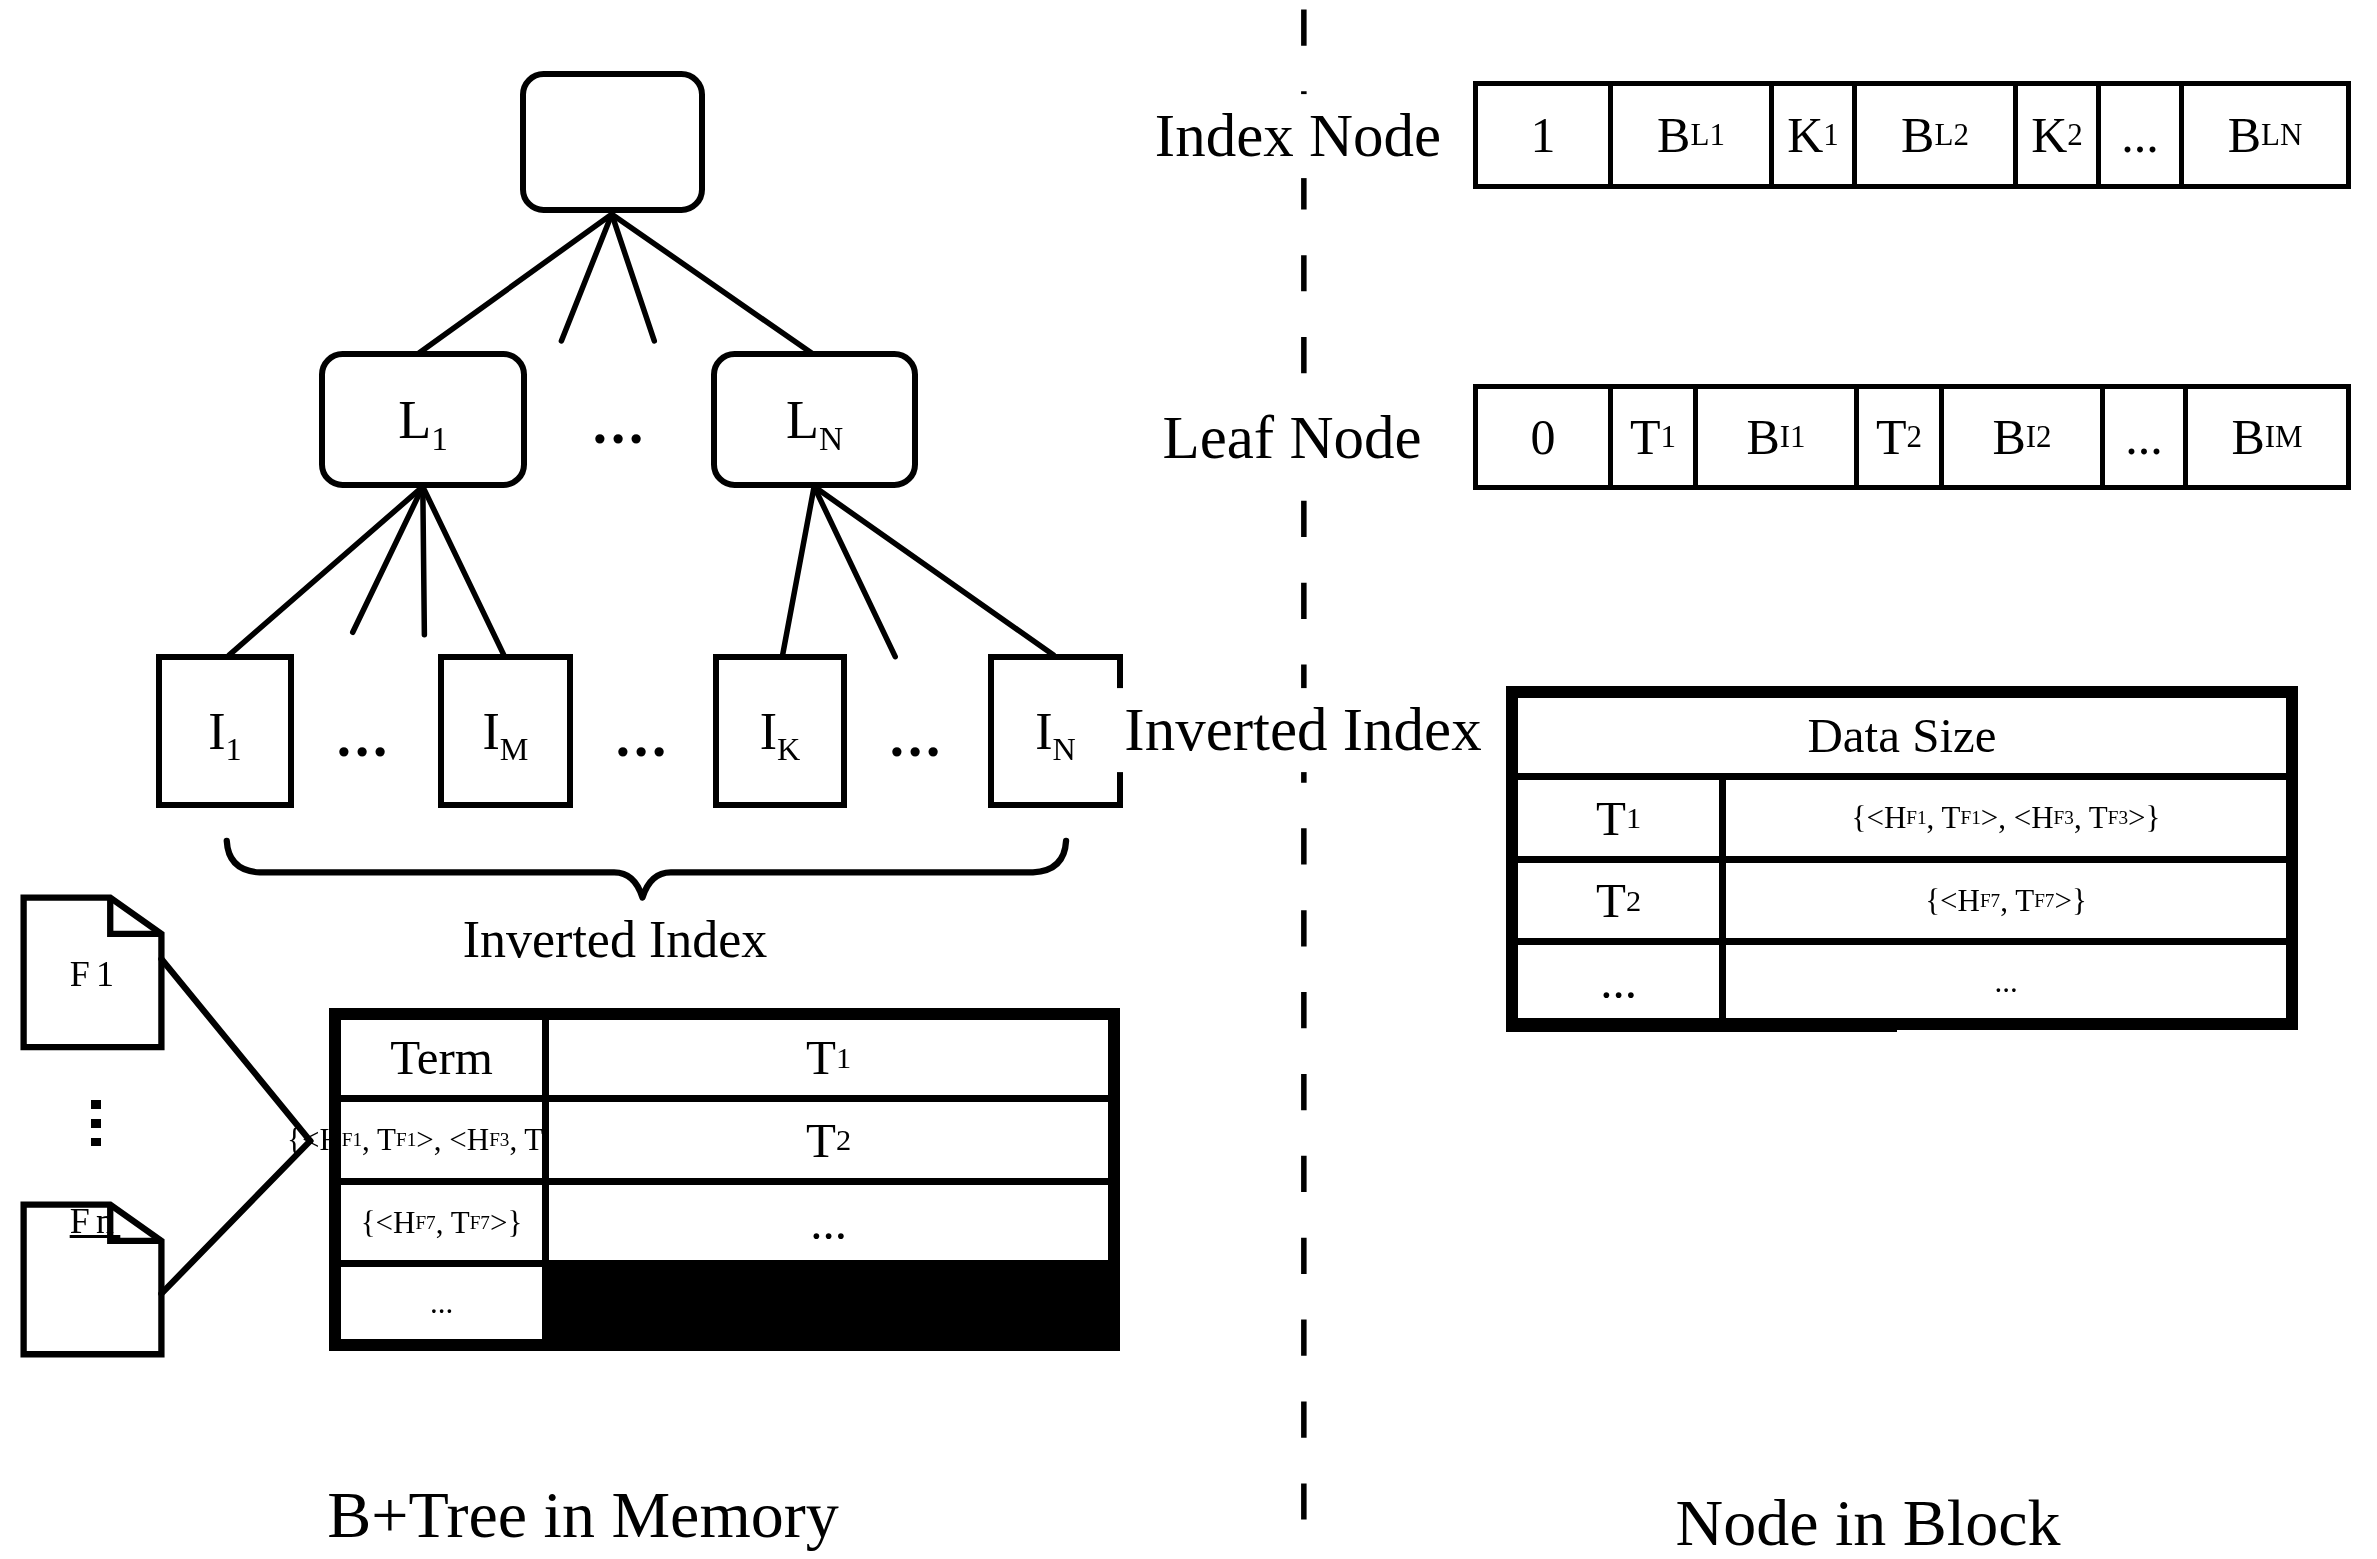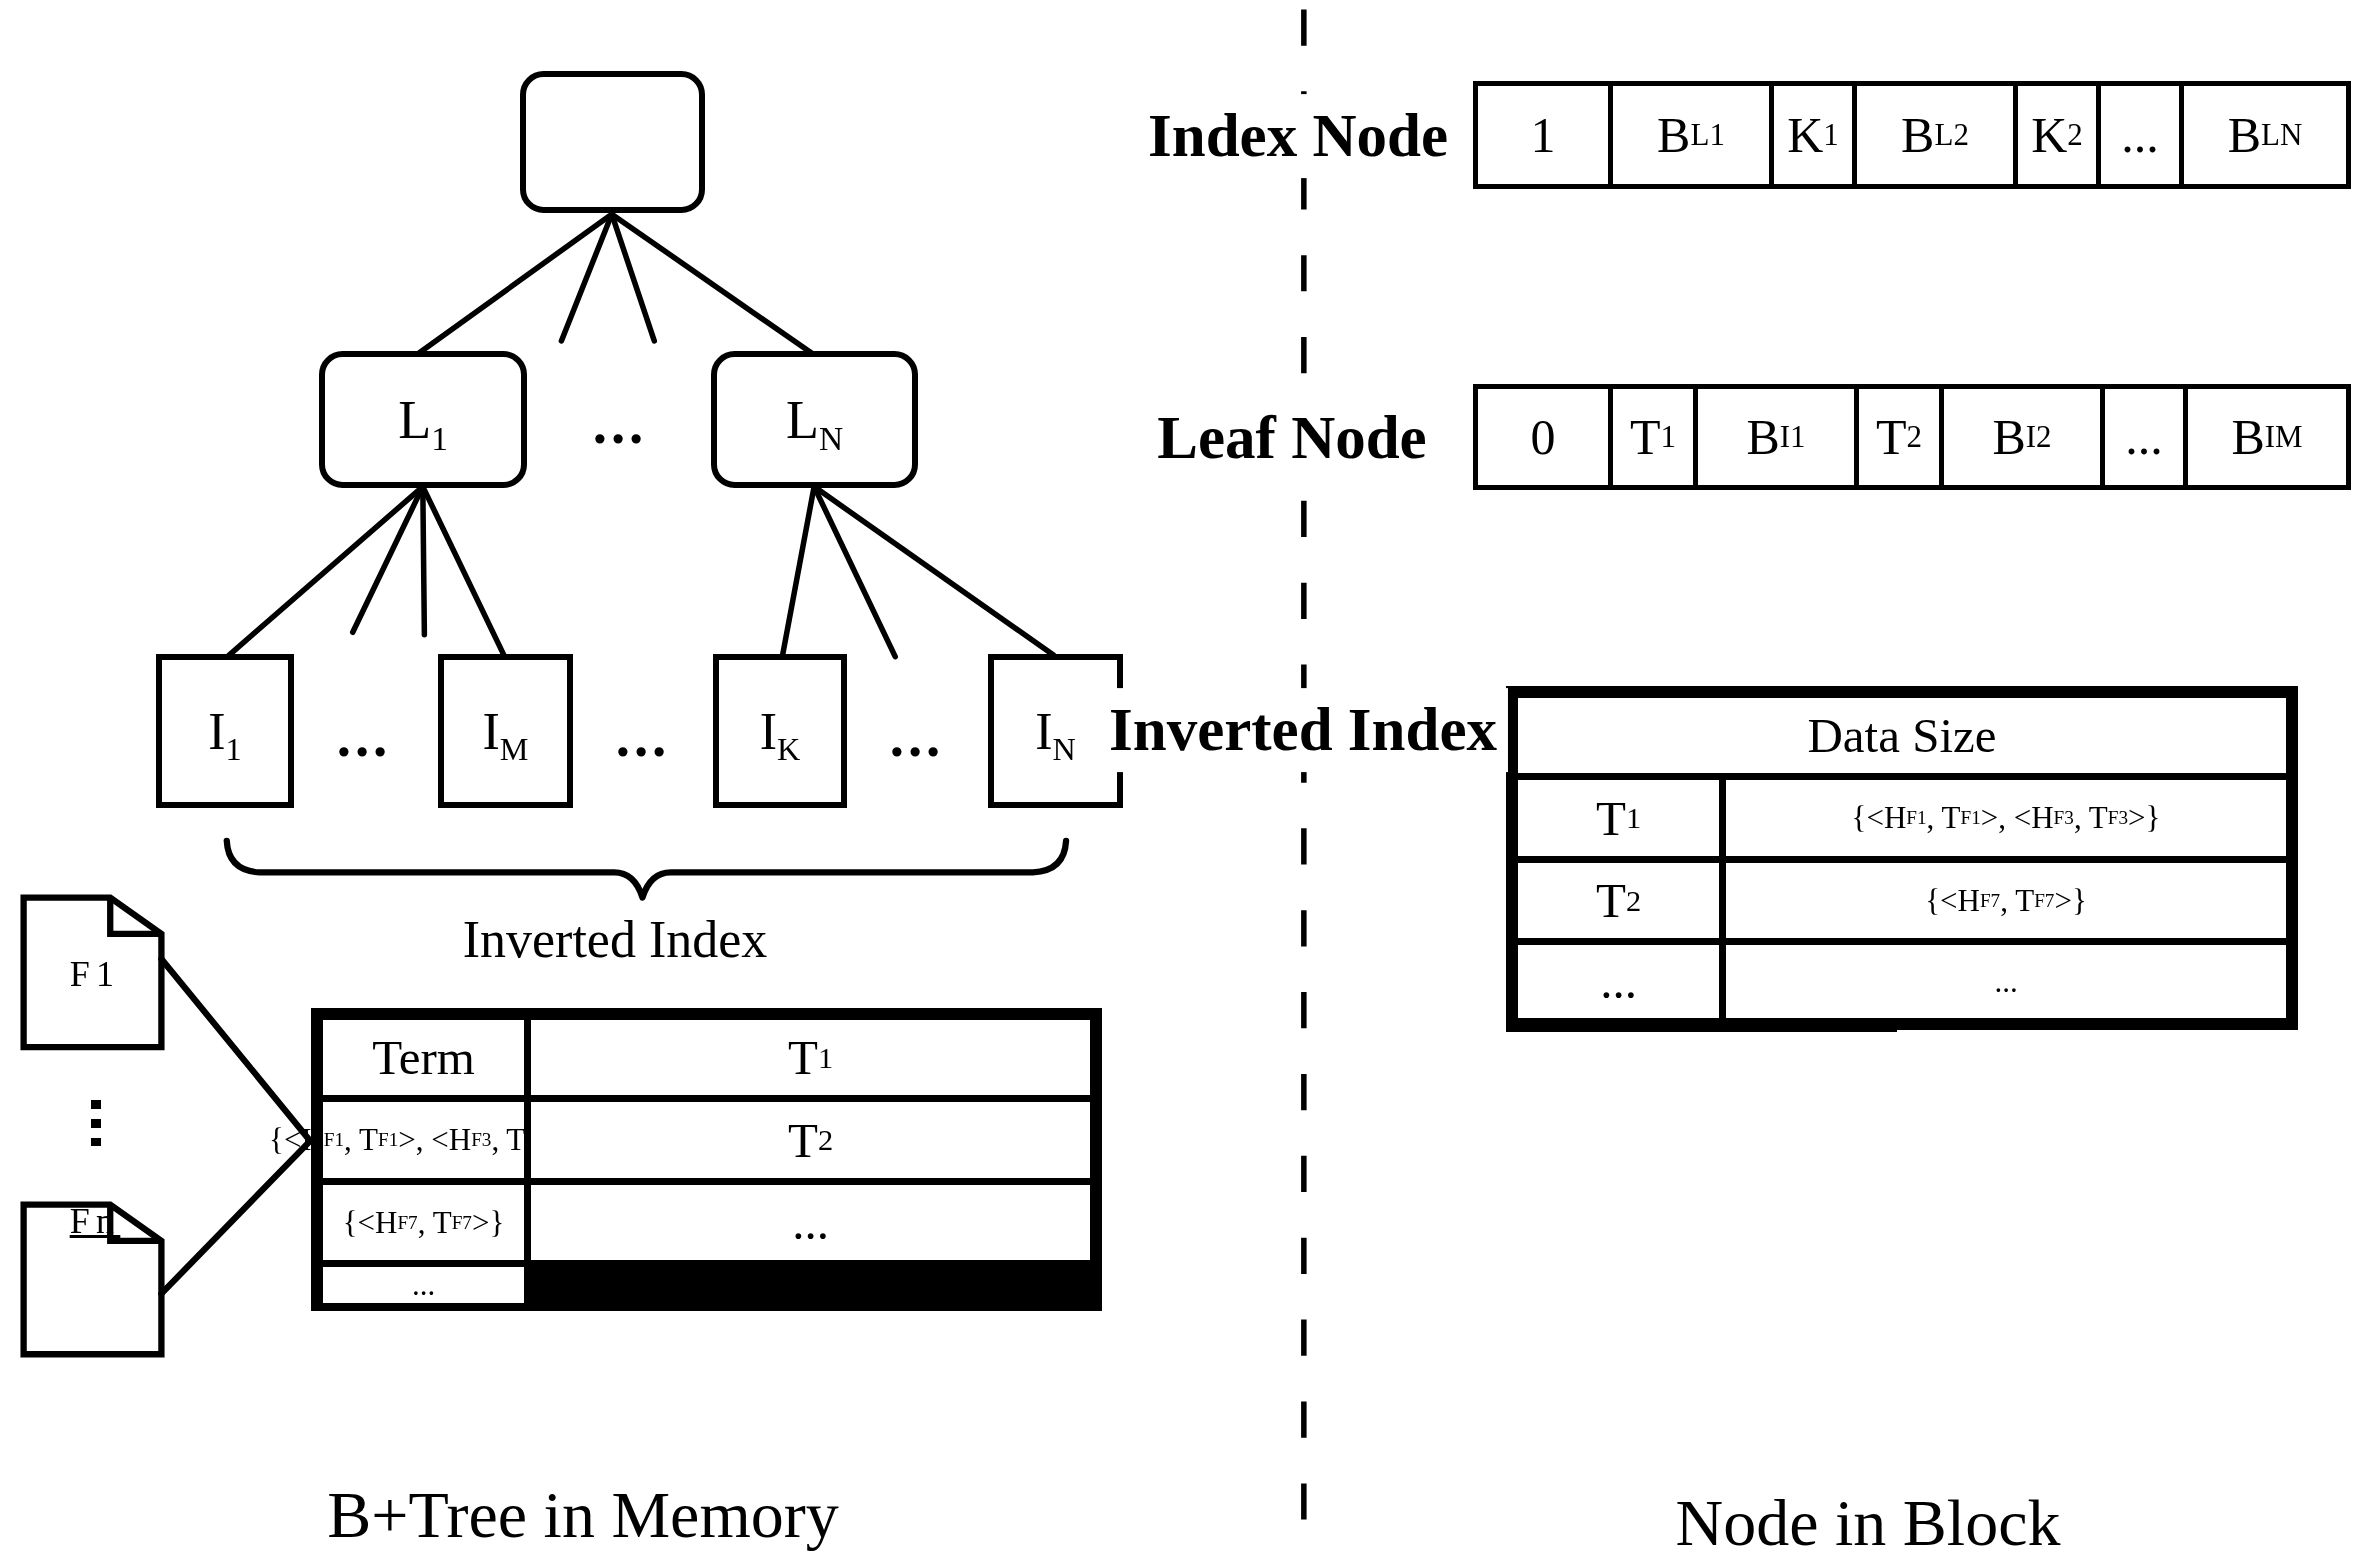--- a/index.html
+++ b/index.html
@@ -28,21 +28,21 @@
   .hdots { position:absolute; z-index:2; font-weight:bold; font-size:57px; letter-spacing:3.9px; transform:translate(-50%,-58%); }
   .vdots { position:absolute; z-index:2; display:flex; flex-direction:column; gap:10.2px; }
   .vdots i { display:block; width:9.5px; height:8.7px; background:#000; }
 
   .doc-label { position:absolute; z-index:2; font-size:36px; letter-spacing:6.3px; transform:translate(-50%,-50%); }
 
   .center-label { position:absolute; z-index:3; transform:translate(-50%,-50%); white-space:nowrap; }
 
   .side-label {
     position:absolute; z-index:3; transform:translate(-50%,-50%);
-    background:#fff; padding:4.7px 11px; font-size:61px; white-space:nowrap; text-align:center; line-height:1.22;font-weight:bold;
+    background:#fff; padding:4.7px 11px; font-size:61px; white-space:nowrap; text-align:center; line-height:1.22;
   }
   .caption { position:absolute; z-index:2; transform:translate(-50%,-50%); font-size:66px; white-space:nowrap; }
 
   
   .barray {
     position:absolute; z-index:2; display:flex; box-sizing:border-box;
     border:5.5px solid #000; background:#fff;
   }
   .bcell {
     box-sizing:border-box; border-left:5.5px solid #000;
@@ -141,21 +141,21 @@
   <div class="center-label" style="left:615px; top:939px; font-size:52px;">Inverted Index</div>
 
   <div class="doc-label" style="left:95px; top:974px;">F1</div>
   <div class="doc-label" style="left:95px; top:1221px;text-decoration:underline;">Fn</div>
   <div class="vdots" style="left:91px; top:1100px;">
       <i></i>
       <i></i>
       <i></i>
     </div>
 
-  <div class="dtable" style="left:311px; top:1008px; width:791px; height:303px; grid-template-rows:75px 76px 75px 1fr;">
+  <div class="dtable" style="left:329px; top:1008px; width:791px; height:343px; grid-template-rows:75px 76px 75px 1fr;">
     <div>Term</div>
     <div>T<sub>1</sub></div>
     <div class="posting">{&lt;H<sub>F1</sub>, T<sub>F1</sub>&gt;, &lt;H<sub>F3</sub>, T<sub>F3</sub>&gt;}</div>
     <div>T<sub>2</sub></div>
     <div class="posting">{&lt;H<sub>F7</sub>, T<sub>F7</sub>&gt;}</div>
     <div>...</div>
     <div class="posting">...</div>
   </div>
 
   <div class="caption" style="left:583px;  top:1515px;">B+Tree in Memory</div>

